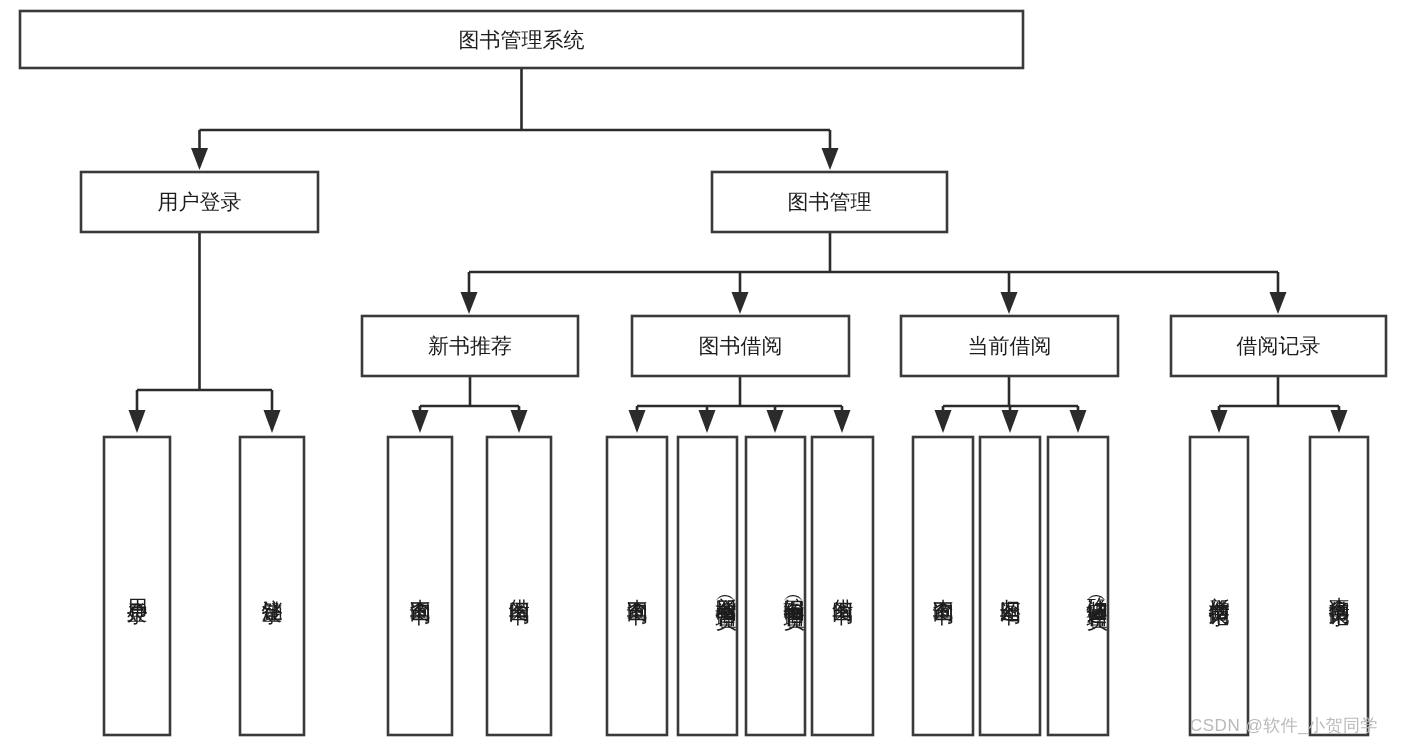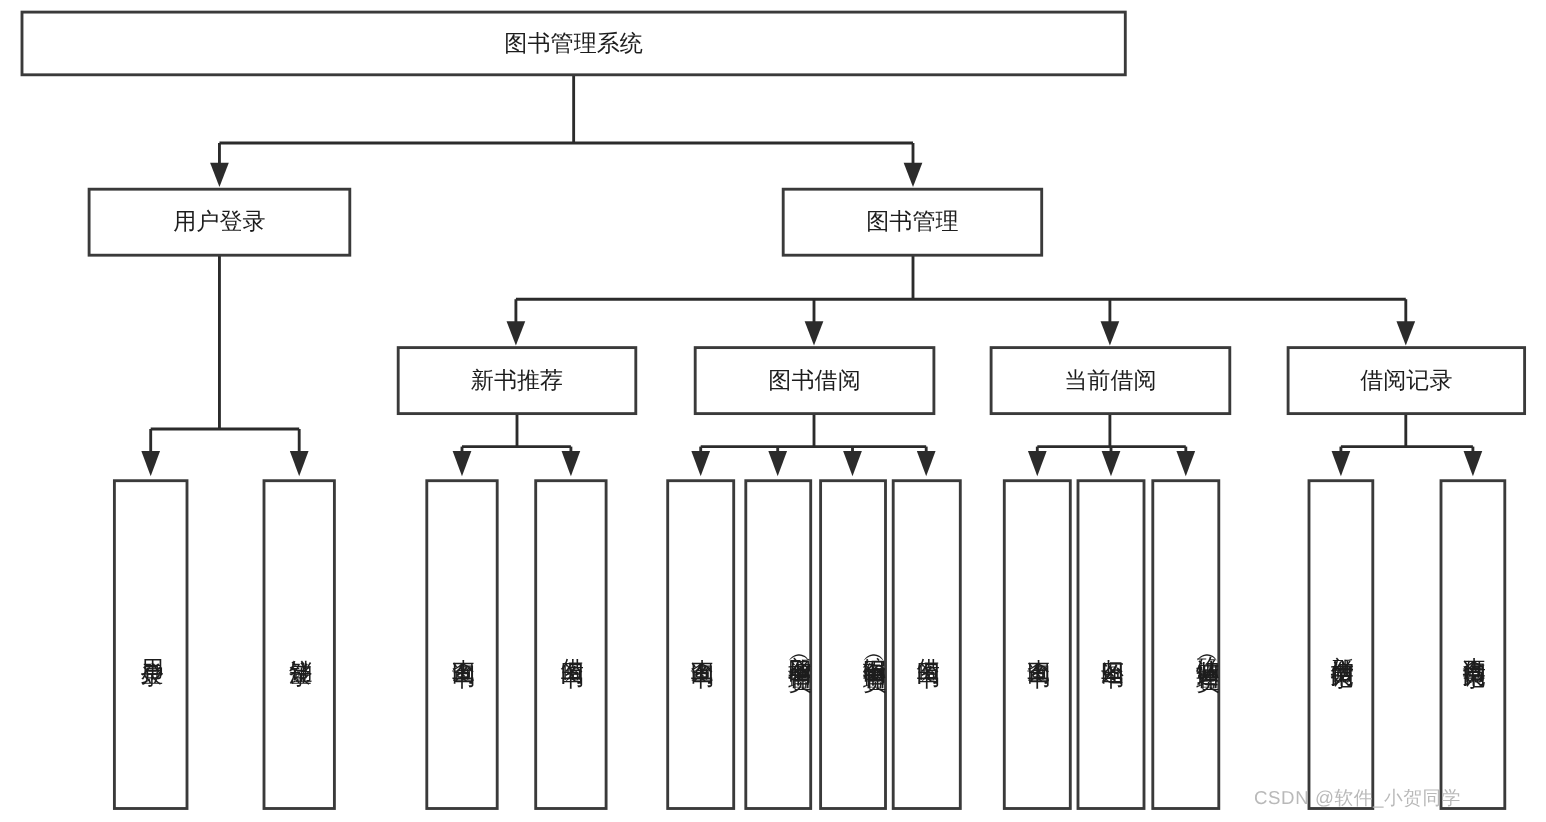--- a/index.html
+++ b/index.html
@@ -202,15 +202,15 @@
   <div class="node-label-v centered" style="left:913px; top:437px; width:60px; height:298px;">查询图书</div>
 
   <div class="node-label-v centered" style="left:980px; top:437px; width:60px; height:298px;">归还图书</div>
 
   <div class="node-label-v" style="left:1048px; top:443px; width:60px; height:292px;">确认归还（管理员）</div>
 
   <div class="node-label-v centered" style="left:1190px; top:437px; width:58px; height:298px;">新增借阅记录</div>
 
   <div class="node-label-v centered" style="left:1310px; top:437px; width:58px; height:298px;">查询借阅记录</div>
 
-  <div class="watermark" style="left:1140px; top:714px;">CSDN @软件_小贺同学</div>
+  <div class="watermark" style="left:1190px; top:714px;">CSDN @软件_小贺同学</div>
 
 </div>
 
 </body></html>

